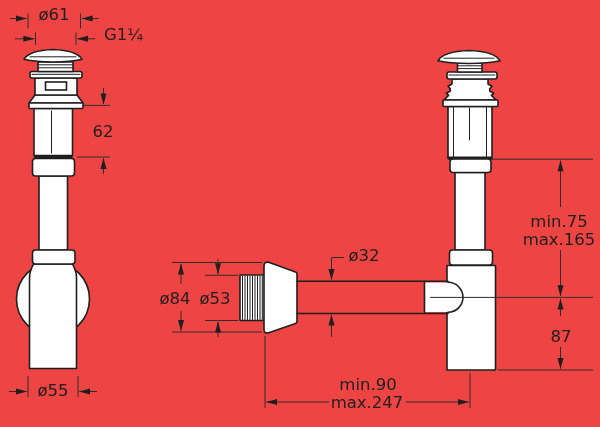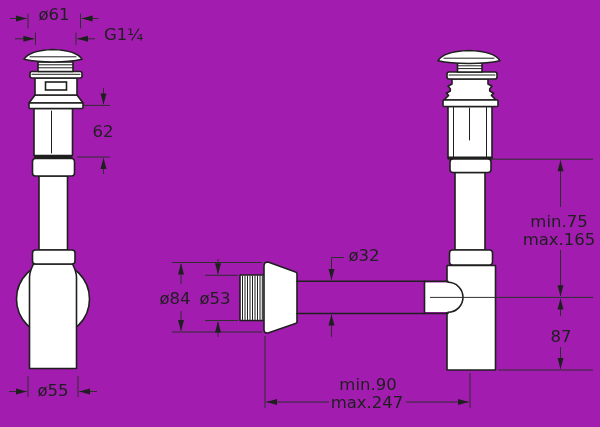--- a/index.html
+++ b/index.html
@@ -1,16 +1,16 @@
 <!DOCTYPE html>
 <html><head>
 <meta charset="utf-8">
 <style>
   html,body{margin:0;padding:0;background:#fff;}
-  .canvas{position:relative;width:600px;height:427px;background:#a21caf;overflow:hidden;}
+  .canvas{position:relative;width:600px;height:427px;background:#ef4444;overflow:hidden;}
   svg{display:block;}
   .part{fill:#ffffff;stroke:#1f1f1f;stroke-width:1.6;stroke-linejoin:round;stroke-linecap:round;}
   .pline{fill:none;stroke:#1f1f1f;stroke-width:1.6;stroke-linecap:round;}
   .thin{stroke-width:1;}
   .band{fill:none;stroke:#1f1f1f;stroke-width:3;}
   .dim{fill:none;stroke:#2e2e2e;stroke-width:1;}
   .dimtext{font-family:"DejaVu Sans",sans-serif;font-size:16.5px;fill:#1f1f1f;}
 </style>
 </head>
 <body>

